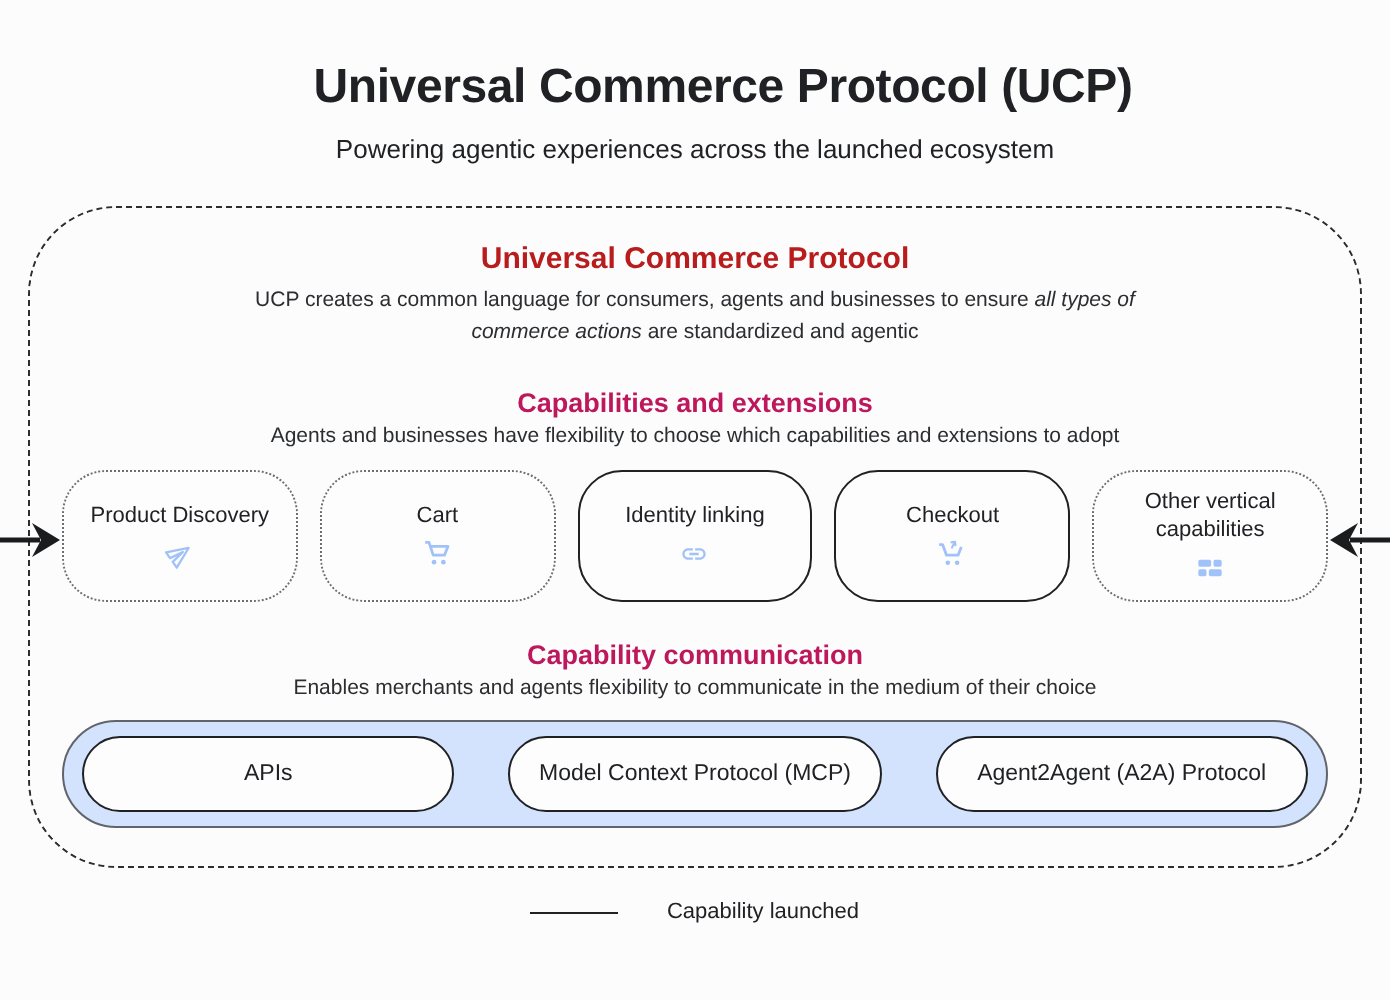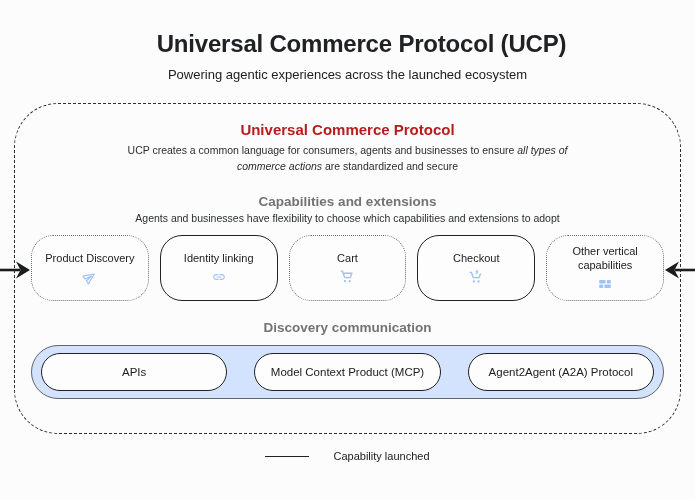--- a/index.html
+++ b/index.html
@@ -47,21 +47,21 @@
     text-align:center;
     font-size:10.5px;
     line-height:1.5;
     color:#2b2d30;
   }
   .section-heading {
     margin-top:19px;
     text-align:center;
     font-size:13.5px;
     font-weight:600;
-    color:#737373;
+    color:#be185d;
   }
   .section-desc {
     margin-top:3px;
     text-align:center;
     font-size:10.5px;
     color:#2b2d30;
   }
   .cap-row {
     display:flex;
     gap:11px;
@@ -129,52 +129,52 @@
 </style>
 </head>
 <body>
 
 <h1 class="page-title">Universal Commerce Protocol (UCP)</h1>
 <div class="page-subtitle">Powering agentic experiences across the launched ecosystem</div>
 
 <div class="frame">
 
   <div class="ucp-heading">Universal Commerce Protocol</div>
-  <p class="ucp-desc"><span>UCP creates a common language for consumers, agents and businesses to ensure </span><i class="it">all types of commerce actions</i><span> are standardized and secure</span></p>
+  <p class="ucp-desc"><span>UCP creates a common language for consumers, agents and businesses to ensure </span><i class="it">all types of commerce actions</i><span> are standardized and agentic</span></p>
 
   <div class="section-heading">Capabilities and extensions</div>
   <div class="section-desc">Agents and businesses have flexibility to choose which capabilities and extensions to adopt</div>
 
   <div class="cap-row">
 
     <div class="cap-box dotted">
       <span class="cap-label">Product Discovery</span>
       <span class="cap-icon">
         <svg viewBox="0 0 24 24" style="transform:rotate(-35deg)">
             <path d="M3 20 L21 12 L3 4 L3 10 L15 12 L3 14 Z" fill="none" stroke="currentColor" stroke-width="2" stroke-linejoin="round"></path>
-          </svg>
-      </span>
-    </div>
-
-    <div class="cap-box solid">
-      <span class="cap-label">Identity linking</span>
-      <span class="cap-icon">
-        <svg viewBox="0 0 24 24">
-            <path d="M3.9 12c0-1.71 1.39-3.1 3.1-3.1h4V7H7c-2.76 0-5 2.24-5 5s2.24 5 5 5h4v-1.9H7c-1.71 0-3.1-1.39-3.1-3.1zM8 13h8v-2H8v2zm9-6h-4v1.9h4c1.71 0 3.1 1.39 3.1 3.1s-1.39 3.1-3.1 3.1h-4V17h4c2.76 0 5-2.24 5-5s-2.24-5-5-5z" fill="currentColor"></path>
           </svg>
       </span>
     </div>
 
     <div class="cap-box dotted">
       <span class="cap-label">Cart</span>
       <span class="cap-icon">
         <svg viewBox="0 0 24 24">
             <path d="M1 2h3.3l3.6 11h9.6l3-7.5H6" fill="none" stroke="currentColor" stroke-width="2.4" stroke-linejoin="round"></path>
             <circle cx="8.6" cy="19" r="2" fill="currentColor"></circle>
             <circle cx="16.6" cy="19" r="2" fill="currentColor"></circle>
+          </svg>
+      </span>
+    </div>
+
+    <div class="cap-box solid">
+      <span class="cap-label">Identity linking</span>
+      <span class="cap-icon">
+        <svg viewBox="0 0 24 24">
+            <path d="M3.9 12c0-1.71 1.39-3.1 3.1-3.1h4V7H7c-2.76 0-5 2.24-5 5s2.24 5 5 5h4v-1.9H7c-1.71 0-3.1-1.39-3.1-3.1zM8 13h8v-2H8v2zm9-6h-4v1.9h4c1.71 0 3.1 1.39 3.1 3.1s-1.39 3.1-3.1 3.1h-4V17h4c2.76 0 5-2.24 5-5s-2.24-5-5-5z" fill="currentColor"></path>
           </svg>
       </span>
     </div>
 
     <div class="cap-box solid">
       <span class="cap-label">Checkout</span>
       <span class="cap-icon">
         <svg viewBox="0 0 24 24">
             <path d="M1 4h3l3.3 9h9.9l2.8-7" fill="none" stroke="currentColor" stroke-width="2.4" stroke-linejoin="round"></path>
             <circle cx="8.4" cy="19.5" r="2" fill="currentColor"></circle>
@@ -192,25 +192,26 @@
             <rect x="2" y="5" width="11" height="6" rx="1.5" fill="currentColor"></rect>
             <rect x="15" y="5" width="7" height="6" rx="1.5" fill="currentColor"></rect>
             <rect x="2" y="13" width="7" height="6" rx="1.5" fill="currentColor"></rect>
             <rect x="11" y="13" width="11" height="6" rx="1.5" fill="currentColor"></rect>
           </svg>
       </span>
     </div>
 
   </div>
 
-  <div class="section-heading">Discovery communication</div>
+  <div class="section-heading">Capability communication</div>
+  <div class="section-desc">Enables merchants and agents flexibility to communicate in the medium of their choice</div>
 
   <div class="comm-bar">
     <div class="comm-pill">APIs</div>
-    <div class="comm-pill">Model Context Product (MCP)</div>
+    <div class="comm-pill">Model Context Protocol (MCP)</div>
     <div class="comm-pill">Agent2Agent (A2A) Protocol</div>
   </div>
 
 </div>
 
 <div class="arrow arrow-left">
   <svg viewBox="0 0 31 22">
       <path d="M0 11 H20" stroke="currentColor" stroke-width="2.6"></path>
       <path d="M16 2.5 L30 11 L16 19.5 L20.5 11 Z" fill="currentColor"></path>
     </svg>

